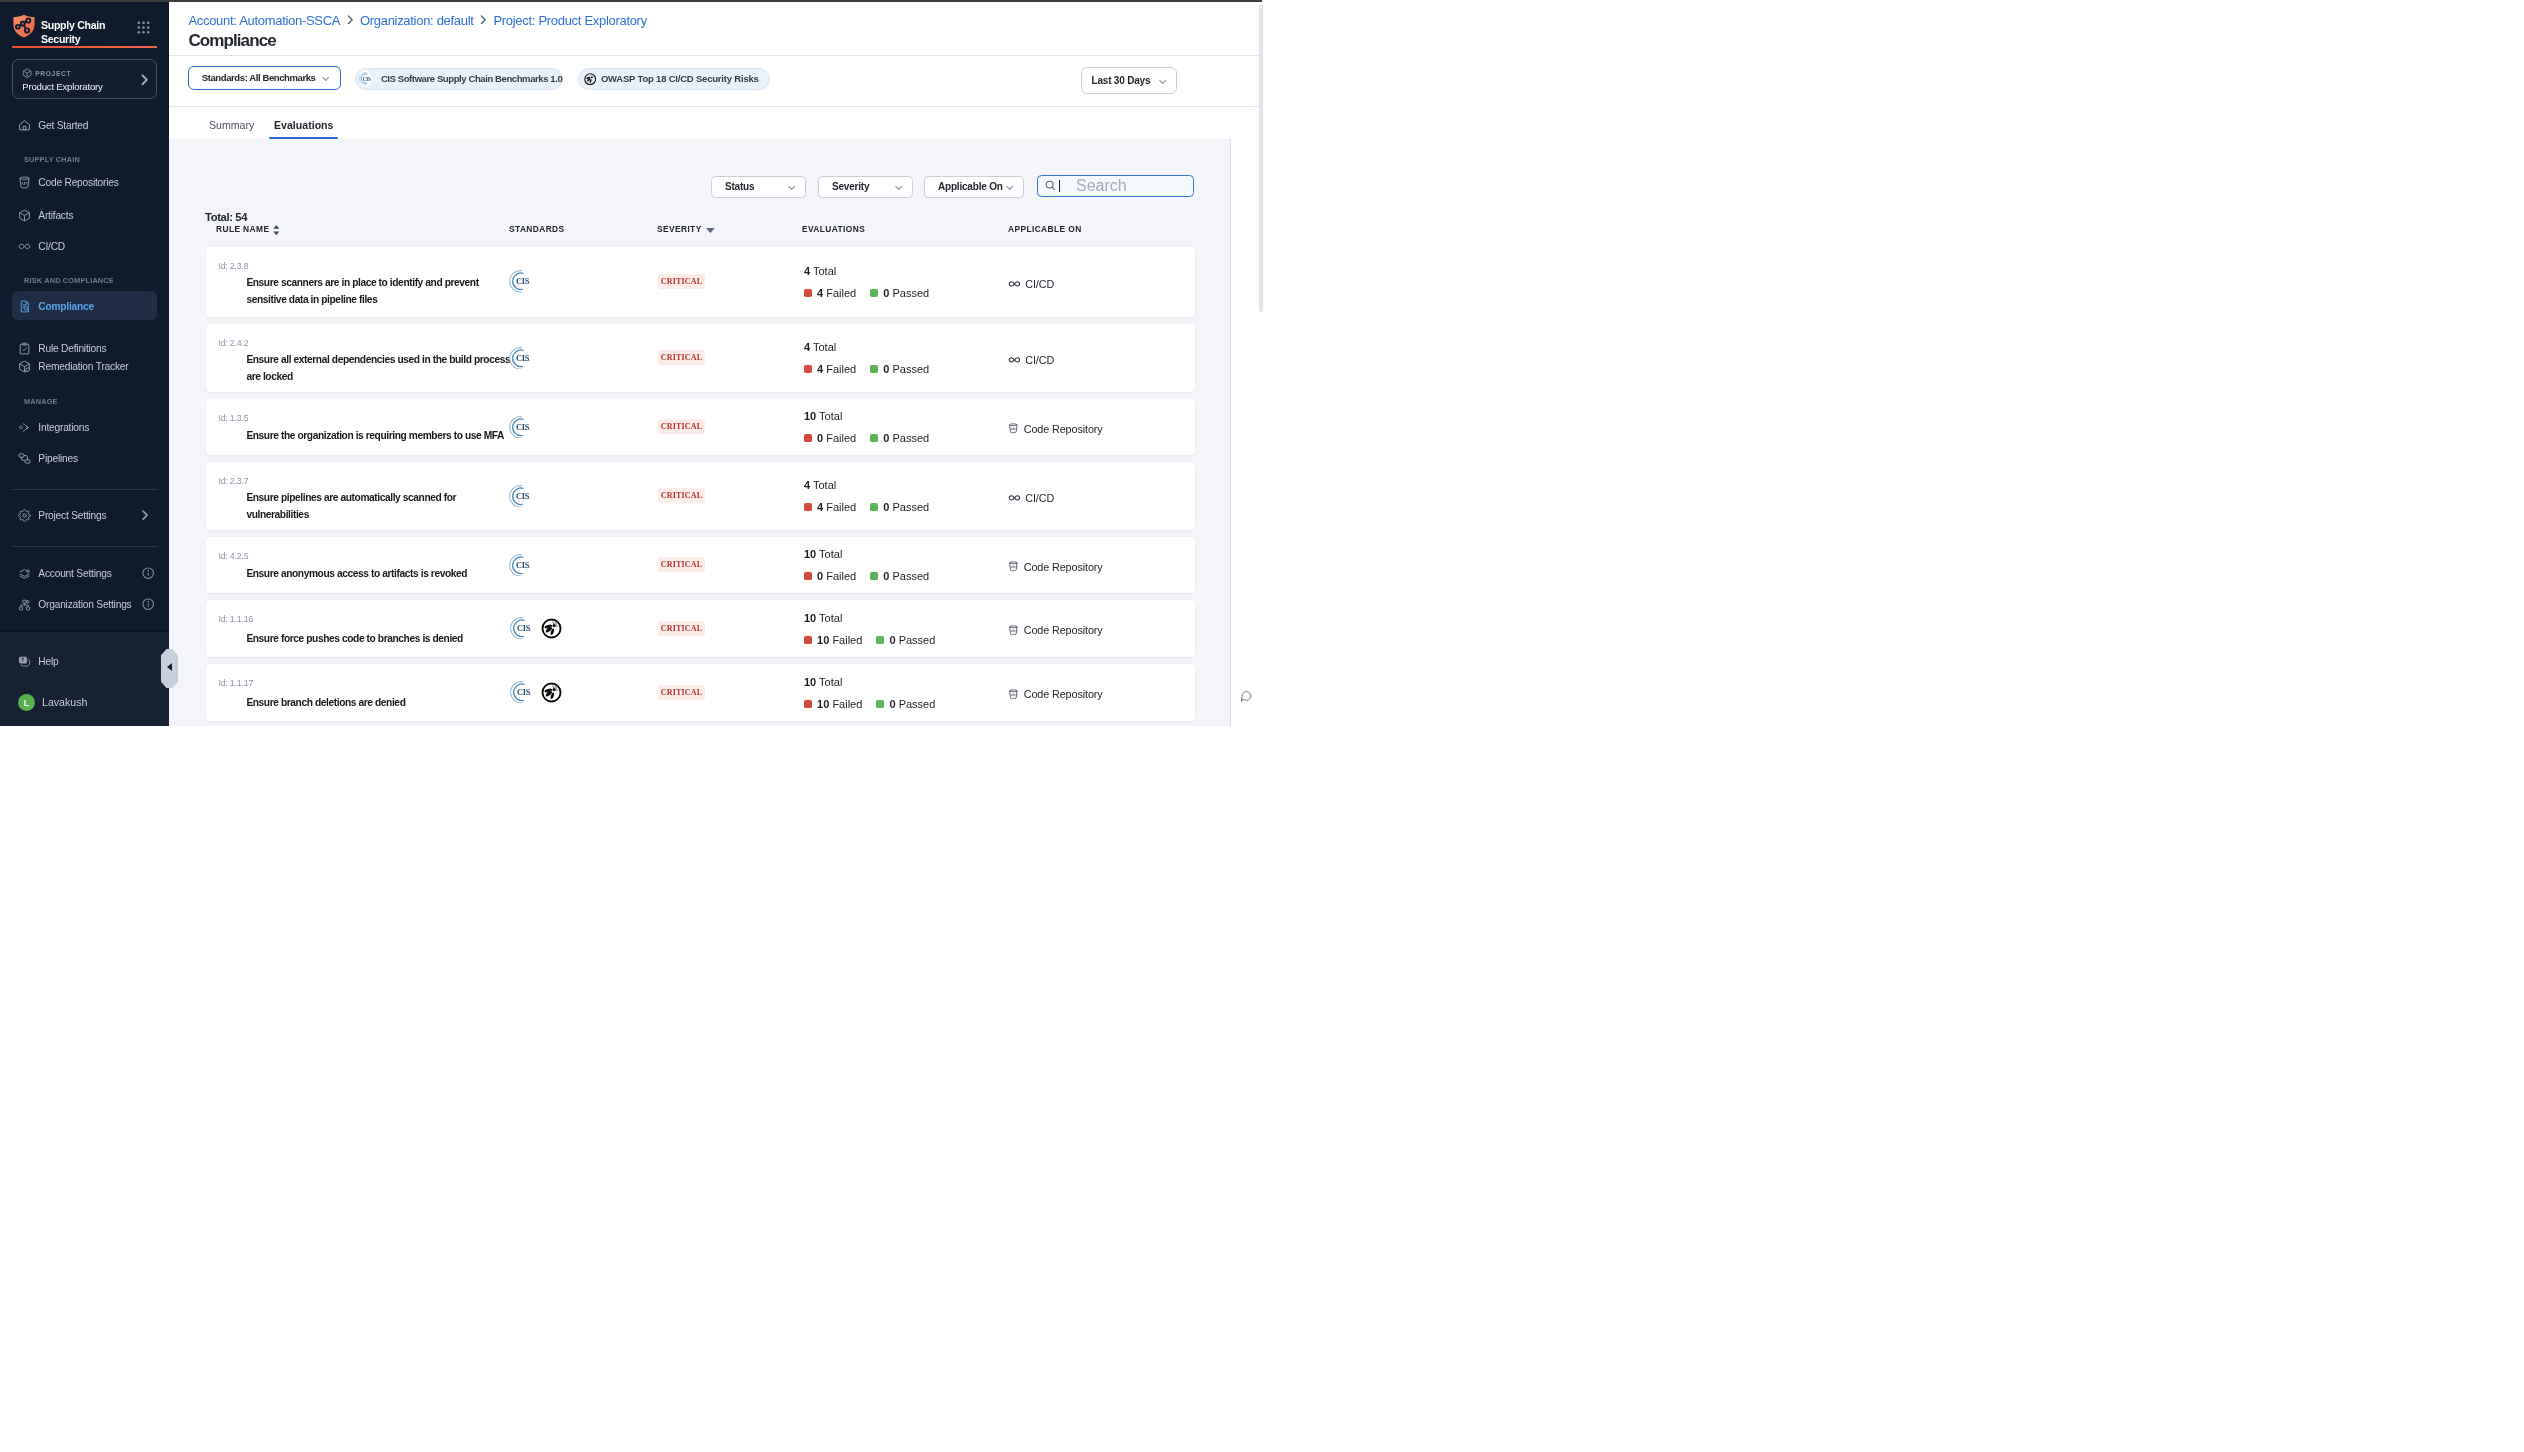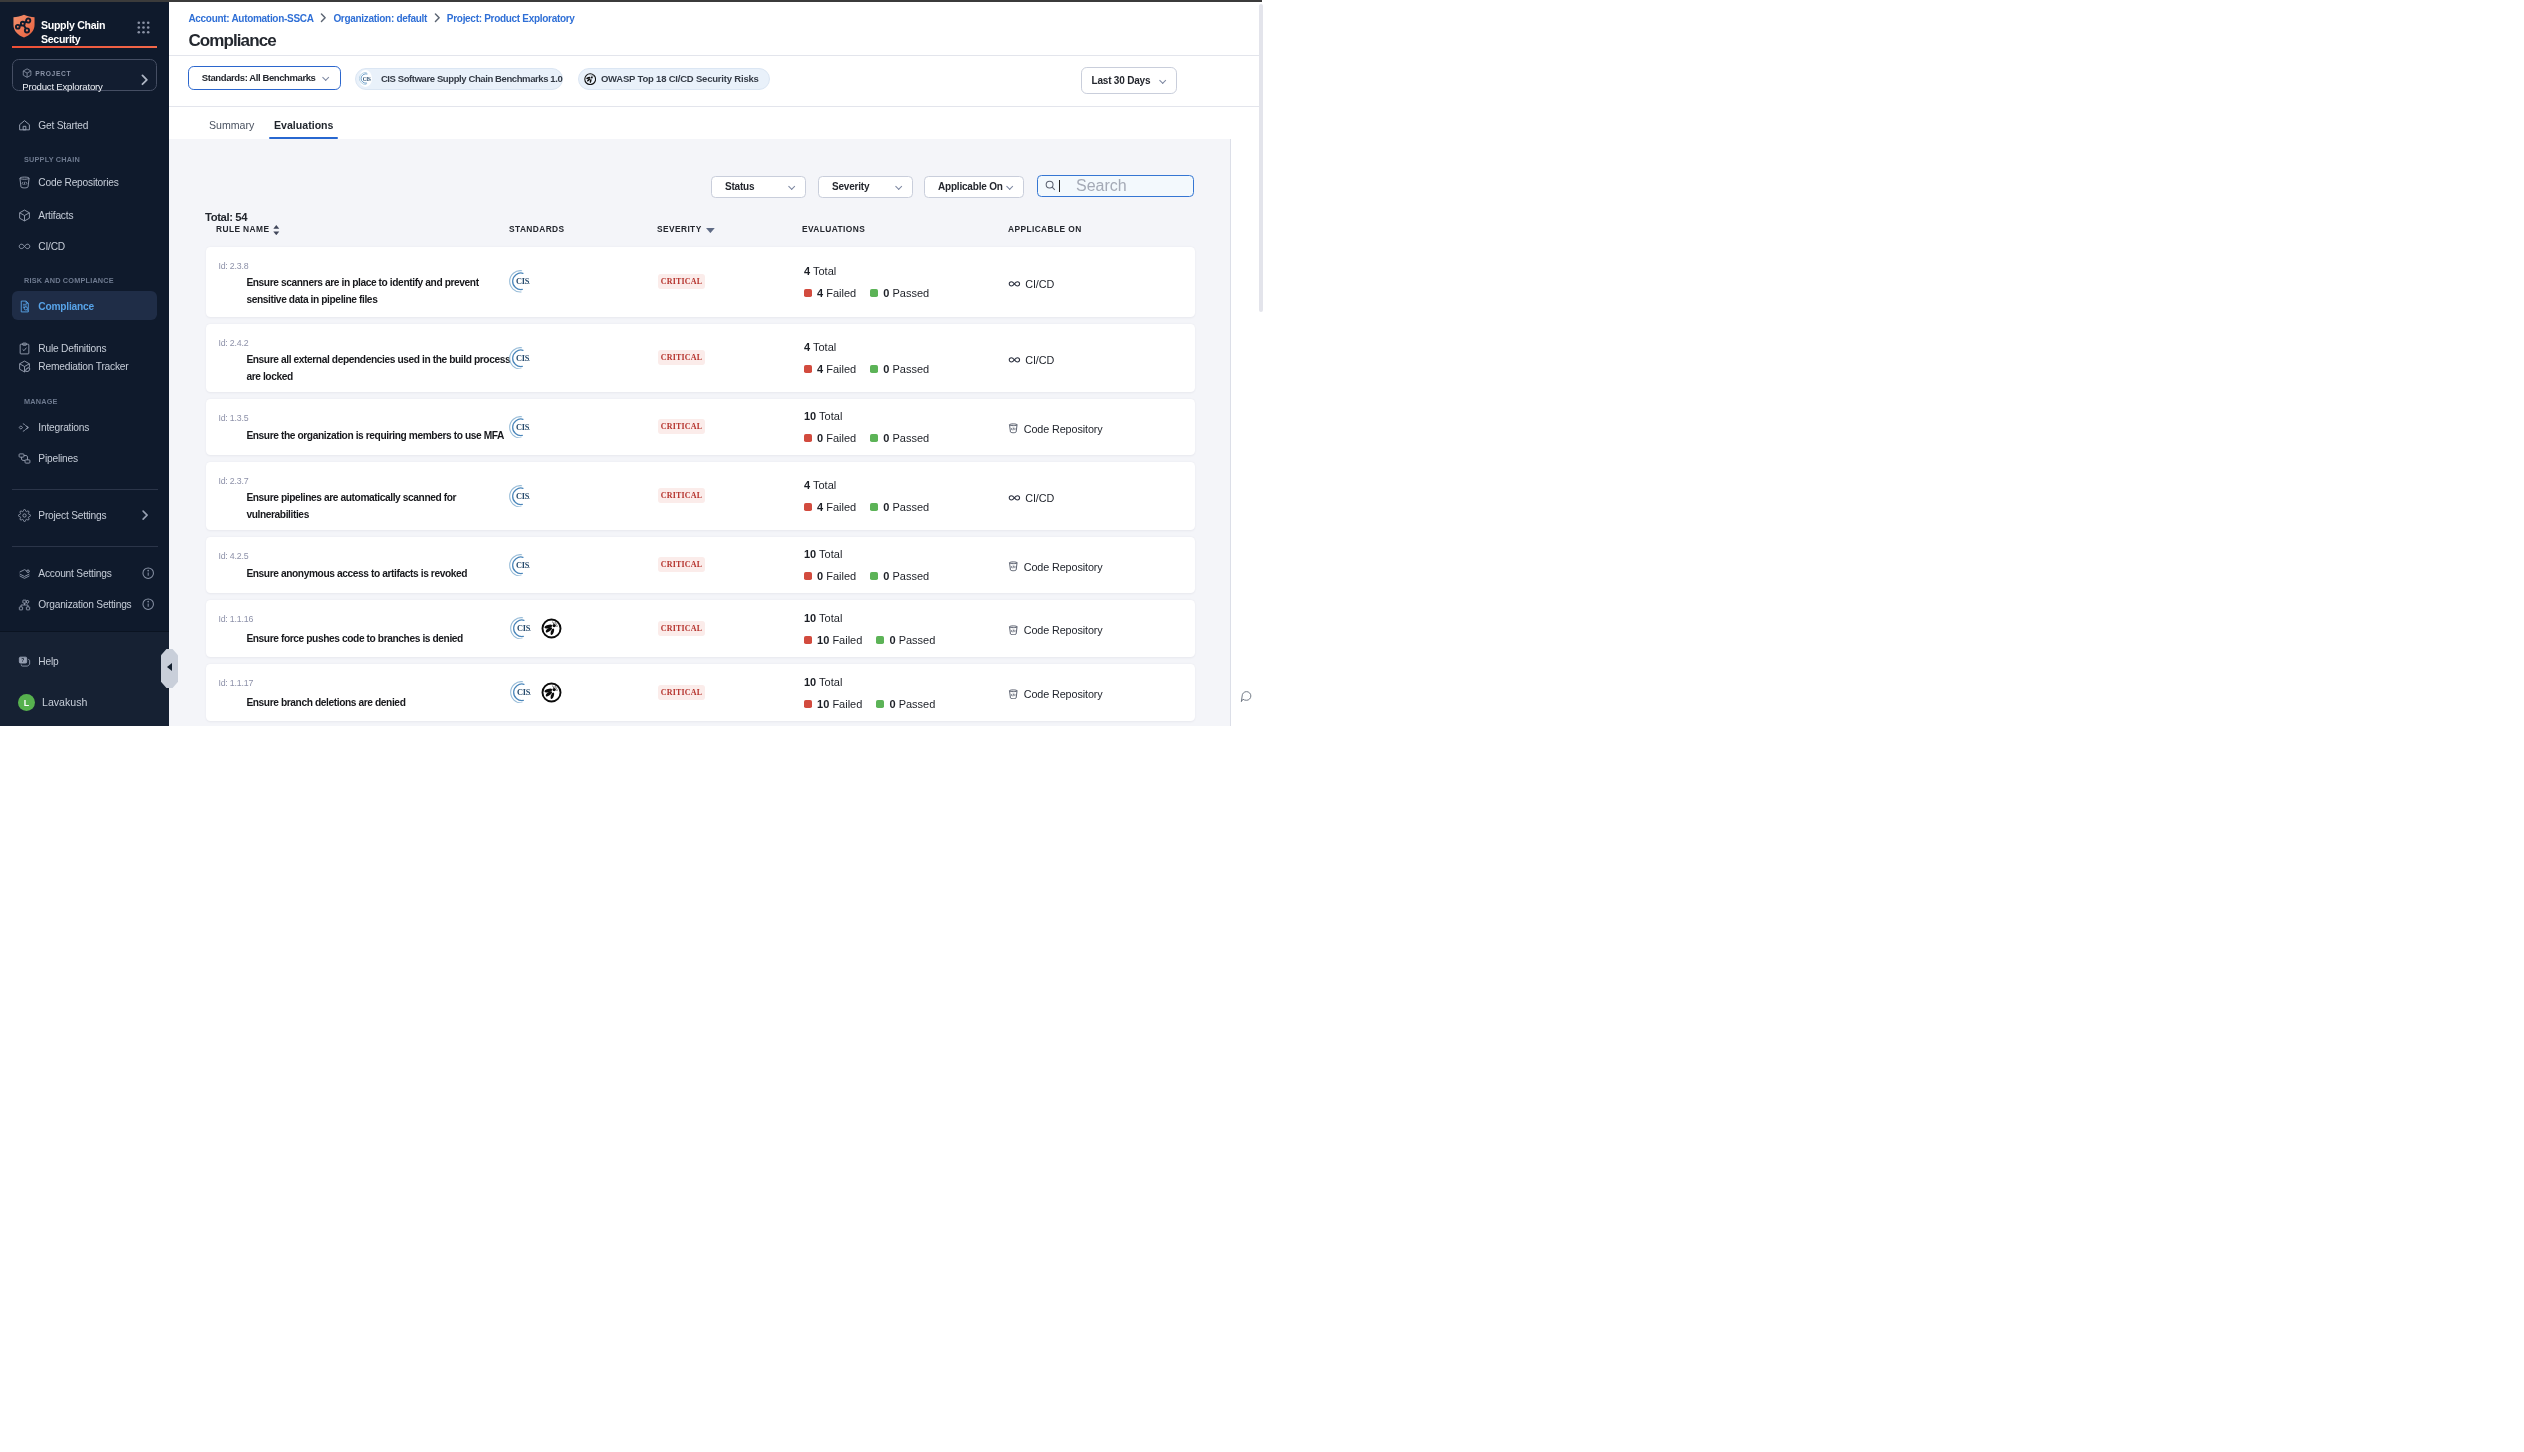--- a/index.html
+++ b/index.html
@@ -11,21 +11,21 @@
   #sidebar { position:absolute; left:0; top:0; width:169px; height:726px; background:#0f1a2c; z-index:10; }
   #sbfoot { position:absolute; left:0; top:631px; width:169px; height:95px; background:#162133; border-top:1.5px solid #0a1321; }
   .sbit { position:absolute; left:0; width:169px; height:25px; display:flex; align-items:center; color:#c6cdd8; font-size:10.2px; letter-spacing:-0.2px; white-space:nowrap; }
   .sbit .ic { width:13px; height:13px; margin-left:18px; margin-right:7.3px; flex:none; display:flex; align-items:center; justify-content:center; }
   .sechead { position:absolute; left:24px; color:#6e7a8f; font-size:7.3px; font-weight:bold; letter-spacing:0.2px; }
   .divid { position:absolute; left:11.7px; width:146px; height:0.7px; background:#2b3549; }
   .active-item { position:absolute; left:11.7px; width:145px; height:28.5px; background:#1f2d47; border-radius:5.8px; }
   
   #content { position:absolute; left:169px; top:1.5px; right:0; bottom:0; background:#fff; }
   #gray { position:absolute; left:0px; top:137px; width:1062px; height:587px; background:#f4f5f9; border-right:0.7px solid #dcdfe8; }
-  .crumb { color:#2f6fd6; font-size:10px; letter-spacing:-0.3px;font-weight:bold; }
+  .crumb { color:#2f6fd6; font-size:13px; letter-spacing:-0.3px; }
   .selbox { position:absolute; background:#fff; border:0.7px solid #c9cedb; border-radius:4.4px; display:flex; align-items:center; font-size:10px; font-weight:bold; color:#23262d; white-space:nowrap; letter-spacing:-0.2px; }
   .chev { border:solid #7c86a0; border-width:0 1.5px 1.5px 0; display:inline-block; padding:2.2px; transform:rotate(45deg); }
   .chip { position:absolute; height:22.6px; background:#e9f1fa; border:0.7px solid #dbe6f3; border-radius:11.7px; display:flex; align-items:center; font-size:9.5px; font-weight:bold; color:#343b46; white-space:nowrap; letter-spacing:-0.4px; }
   .hdrcell { position:absolute; font-size:8.4px; font-weight:bold; color:#23262d; letter-spacing:0.4px; }
   .card { position:absolute; left:37px; width:989px; background:#fff; border-radius:4.4px; box-shadow:0 0.7px 2.2px rgba(40,41,61,.06); }
   .rid { position:absolute; left:12.4px; top:14.6px; font-size:8.8px; color:#8d91a9; letter-spacing:-0.2px; }
   .rtitle { position:absolute; left:12.4px; top:27px; font-size:10.2px; font-weight:bold; color:#17181c; line-height:17px; letter-spacing:-0.4px;margin-left:28px; }
   .badge { position:absolute; left:452px; width:47px; height:15.3px; background:#fbecea; border-radius:2.9px; color:#b5322c; font-size:8px; font-weight:bold; letter-spacing:0.2px; display:flex; align-items:center; justify-content:center;font-family:Liberation Serif, serif; }
   .eval1 { position:absolute; left:598px; font-size:11px; color:#1c1f26; }
   .eval2 { position:absolute; left:598px; font-size:11px; color:#1c1f26; display:flex; align-items:center; height:16px; }
@@ -63,21 +63,21 @@
       <circle cx="15.5" cy="2.5" r="1.8"></circle>
     <circle cx="2.5" cy="9" r="1.8"></circle>
       <circle cx="9" cy="9" r="1.8"></circle>
       <circle cx="15.5" cy="9" r="1.8"></circle>
     <circle cx="2.5" cy="15.5" r="1.8"></circle>
       <circle cx="9" cy="15.5" r="1.8"></circle>
       <circle cx="15.5" cy="15.5" r="1.8"></circle>
   </svg>
   <div class="abs" style="left:11.7px;top:46px;width:145px;height:1.8px;background:linear-gradient(90deg,#ee4f36,#f2684a)"></div>
 
-  <div class="abs" style="left:11.7px;top:59px;width:145px;height:32px;border:0.7px solid #454e63;border-radius:6.6px;background:#121d30">
+  <div class="abs" style="left:11.7px;top:59px;width:145px;height:40px;border:0.7px solid #454e63;border-radius:6.6px;background:#121d30">
     <svg class="abs" style="left:9.5px;top:8px" width="10.2" height="10.2" viewBox="0 0 24 24" fill="none" stroke="#8a93a7" stroke-width="2">
       <path d="M12 2 L21 7 L21 17 L12 22 L3 17 L3 7 Z M3 7 L12 12 L21 7 M12 12 L12 22"></path>
     </svg>
     <div class="abs" style="left:22.6px;top:9.5px;color:#8a93a7;font-size:6.7px;font-weight:bold;letter-spacing:0.6px">PROJECT</div>
     <div class="abs" style="left:9.5px;top:21px;color:#eef1f6;font-size:9.6px;letter-spacing:-0.2px">Product Exploratory</div>
     <svg class="abs" style="left:128px;top:14px" width="7.3" height="11.7" viewBox="0 0 10 16" fill="none" stroke="#aeb6c4" stroke-width="2.4" stroke-linecap="round" stroke-linejoin="round">
         <path d="M2 2 L8 8 L2 14"></path>
       </svg>
   </div>
 

